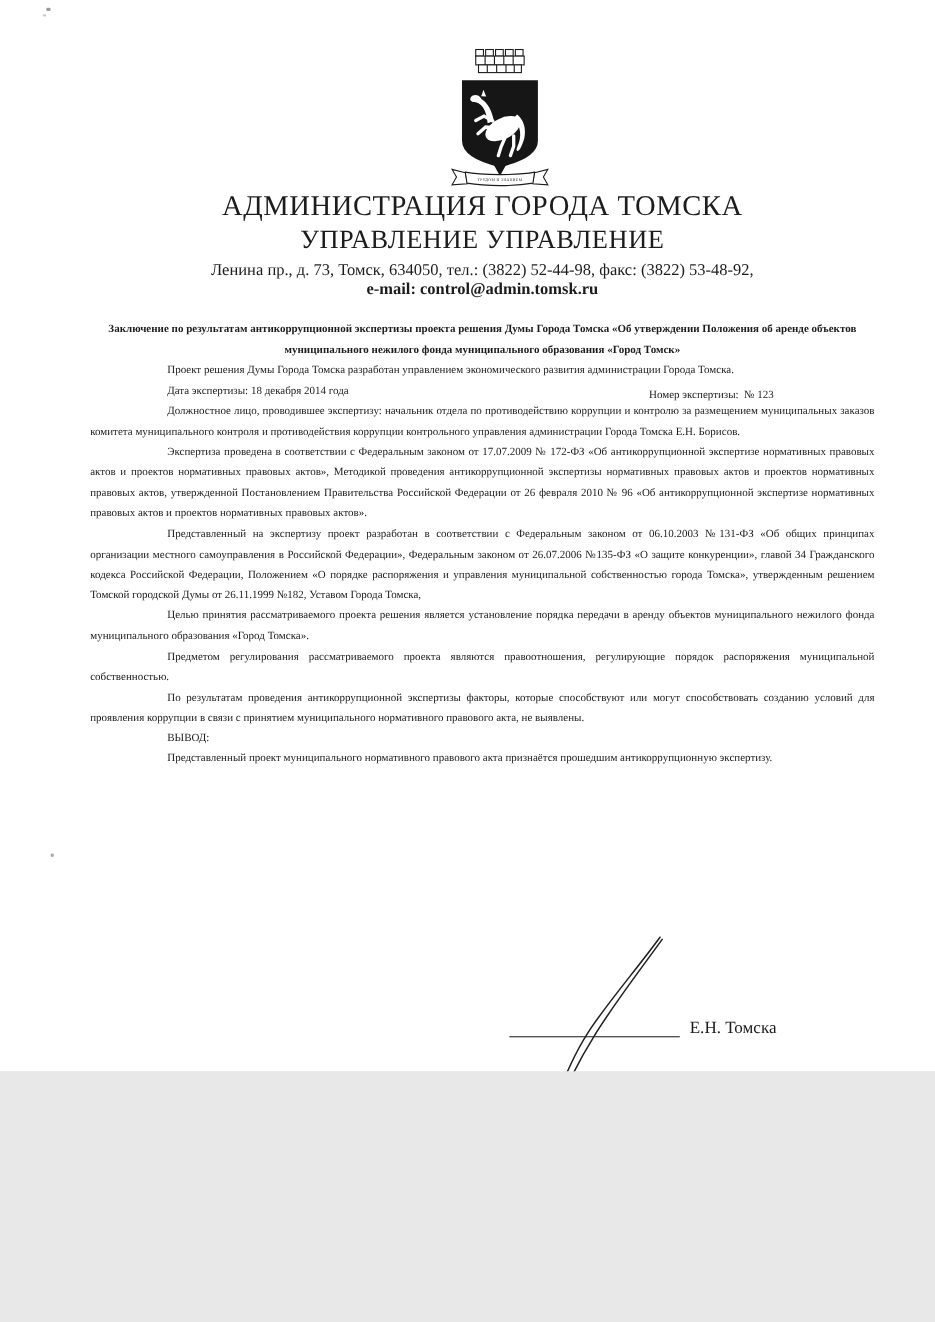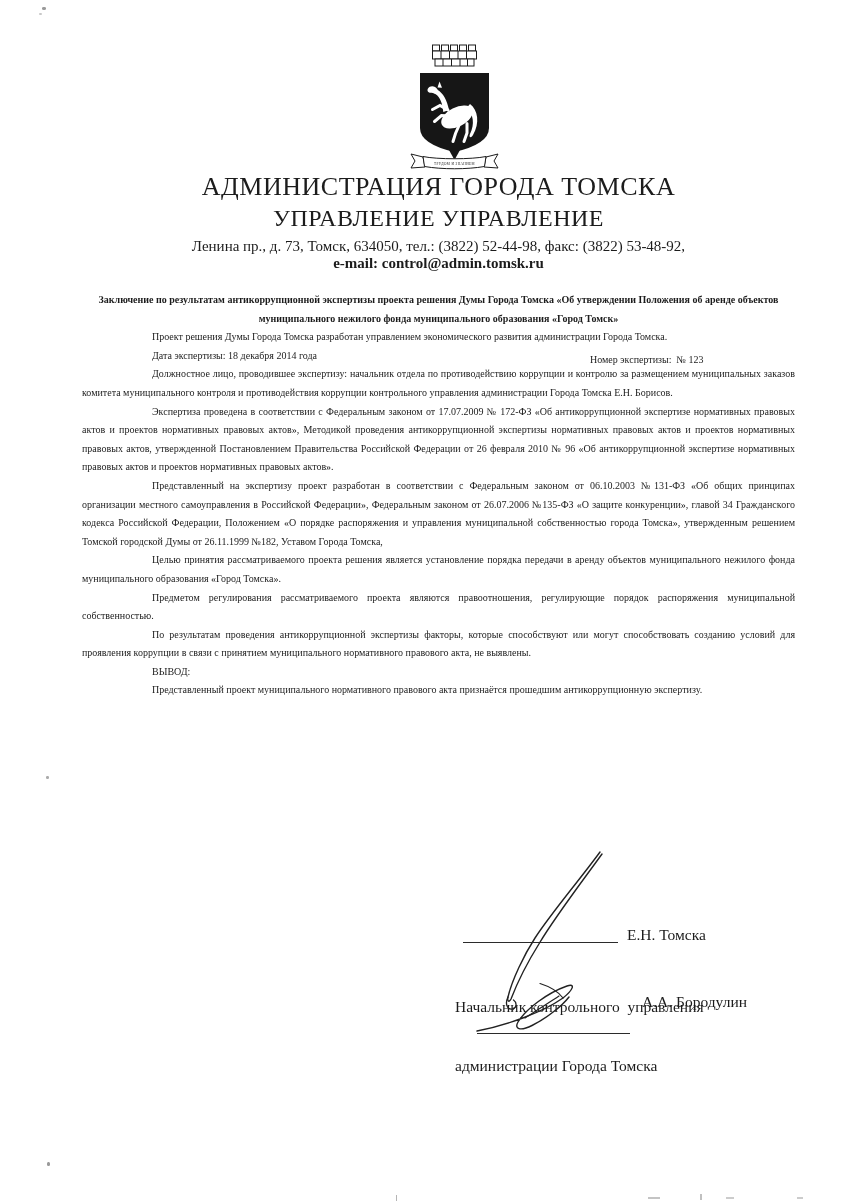--- a/index.html
+++ b/index.html
@@ -1,17 +1,17 @@
 <!DOCTYPE html>
 <html><head>
 <meta charset="utf-8">
 <style>
   html,body{margin:0;padding:0;background:#e8e8e8;}
   .page{
-    position:relative;width:850px;height:1202px;background:#ffffff;
+    position:relative;width:850px;height:974px;background:#ffffff;
     font-family:"Liberation Serif","DejaVu Serif",serif;color:#1c1c1c;
     overflow:hidden;margin:0 auto;
   }
   
   .emblem{position:absolute;left:407px;top:44px;}
   .letterhead-text{position:absolute;left:82px;top:172px;width:713px;text-align:center;}
   .org-name{font-size:26px;line-height:30px;letter-spacing:0.5px;white-space:nowrap;}
   .dept-name{font-size:24px;line-height:28px;letter-spacing:0.5px;margin-top:2px;white-space:nowrap;}
   .addr-line{font-size:15px;line-height:18px;margin-top:5px;white-space:nowrap;}
   .email-line{font-size:15px;line-height:17px;white-space:nowrap;font-weight:bold;}

